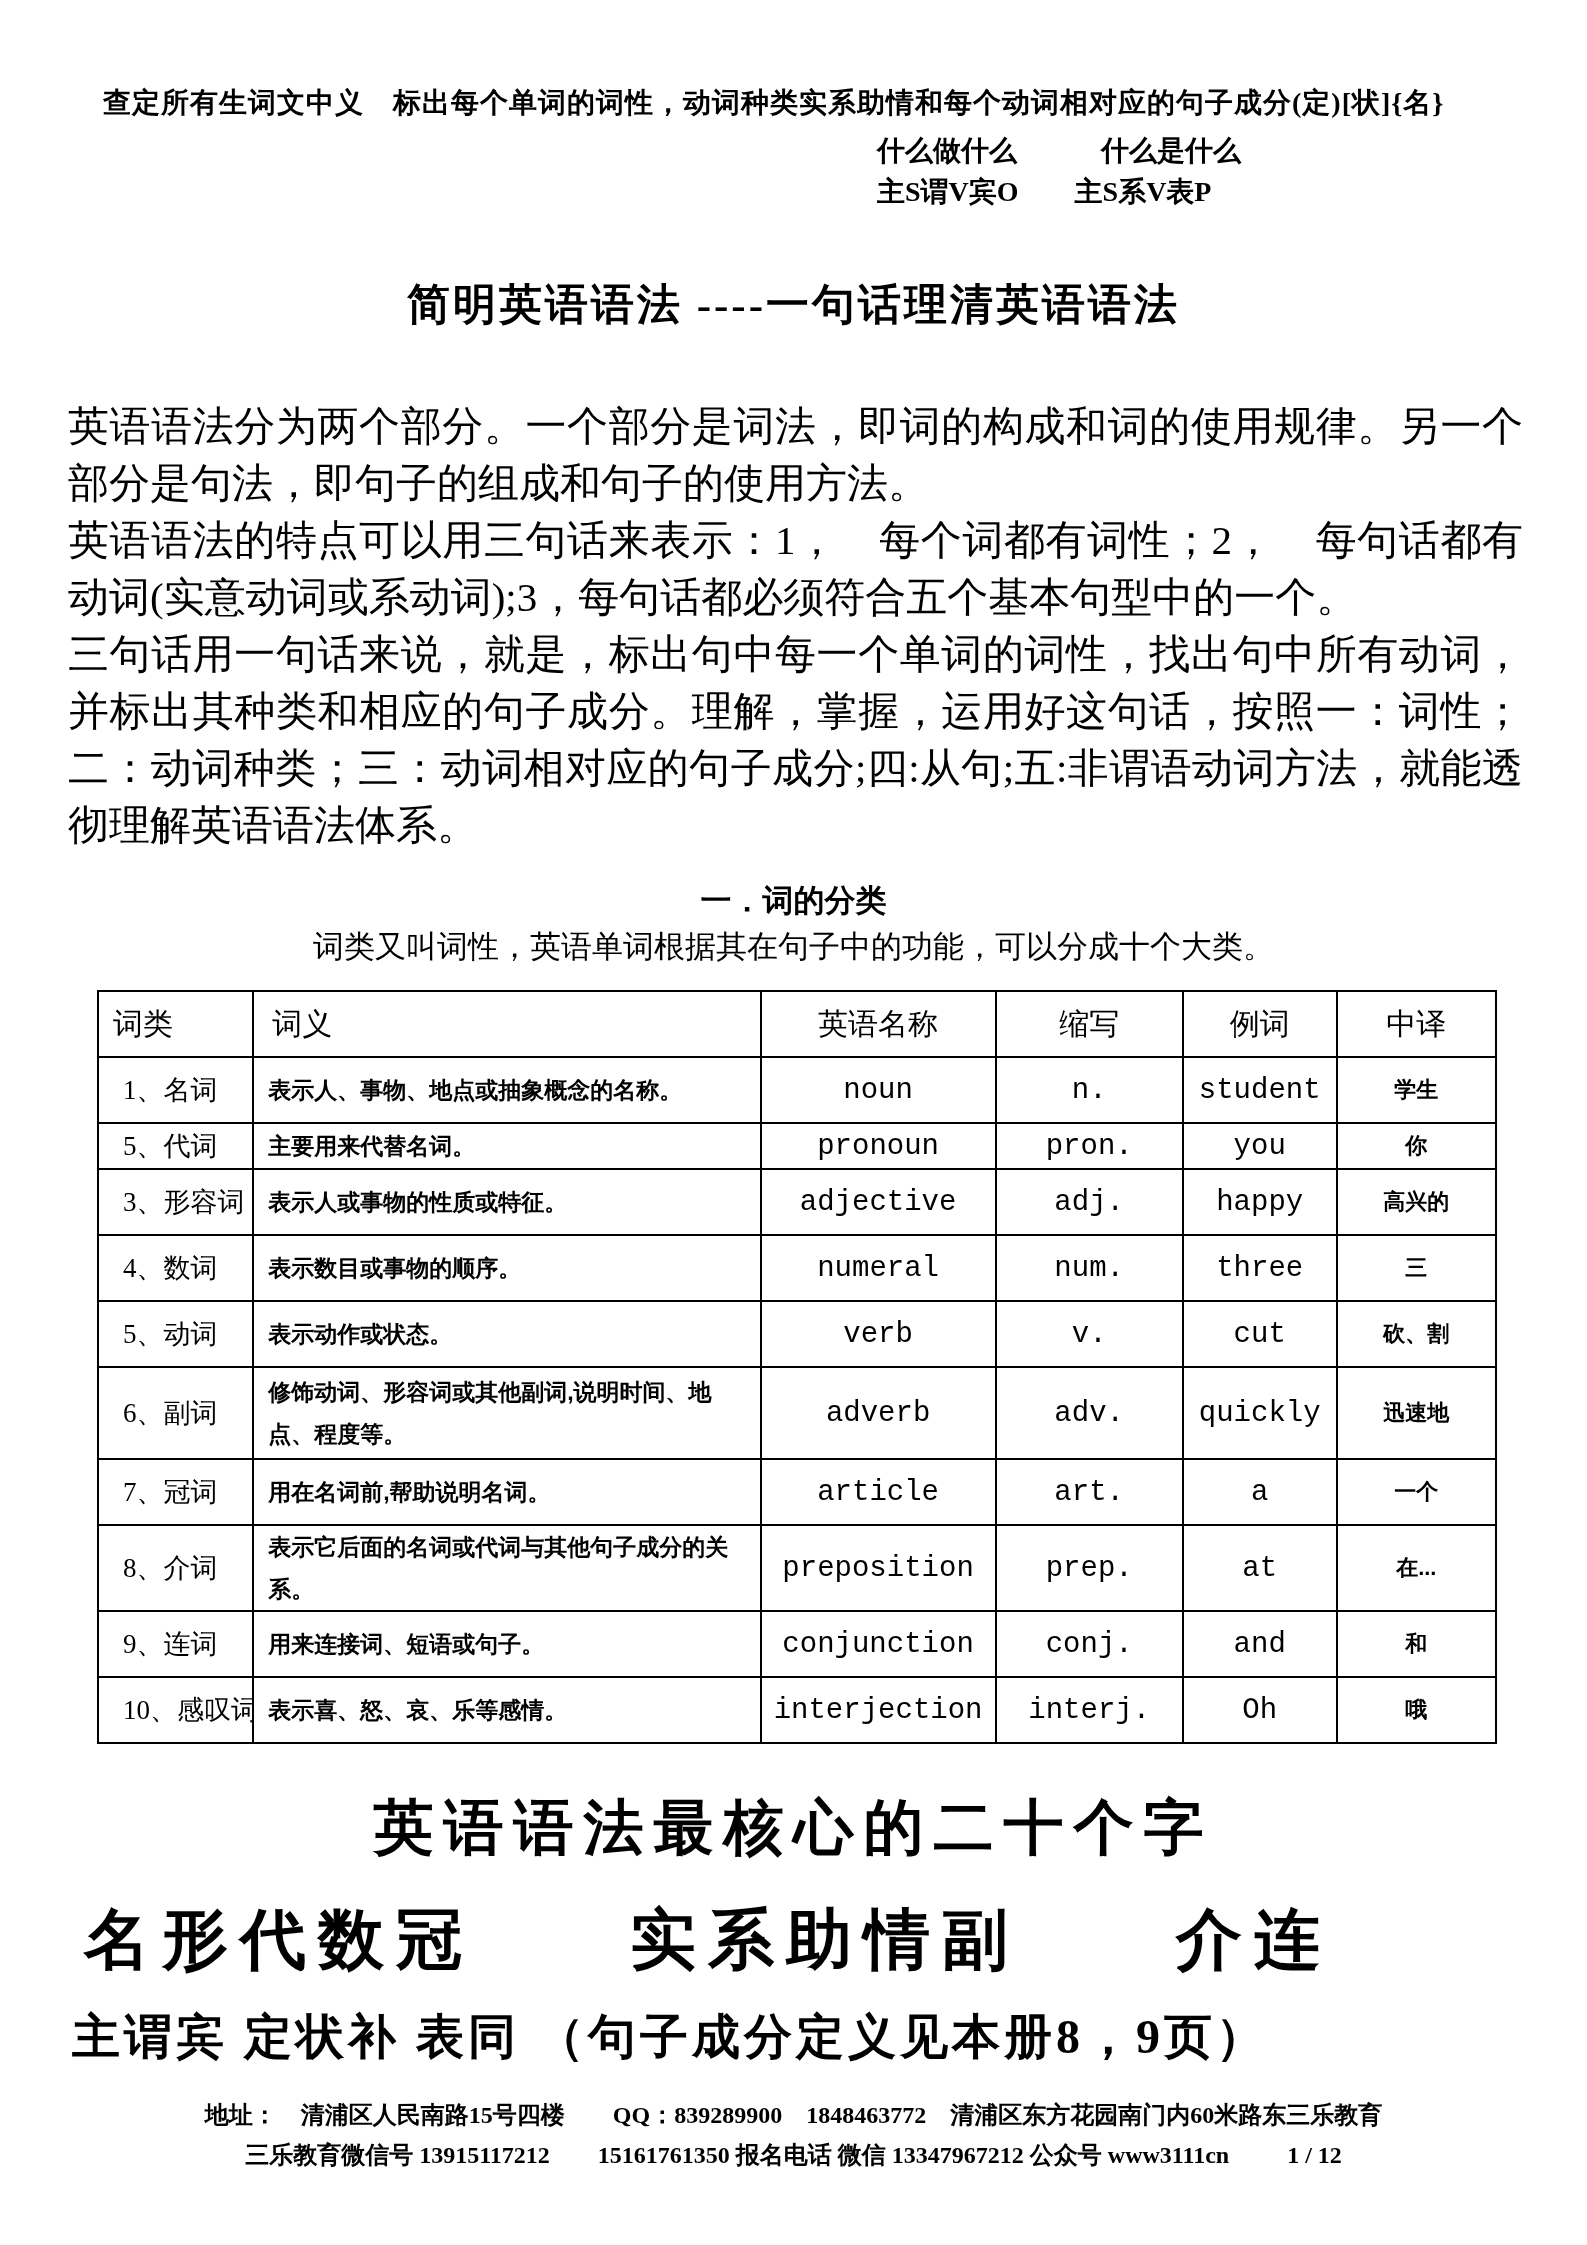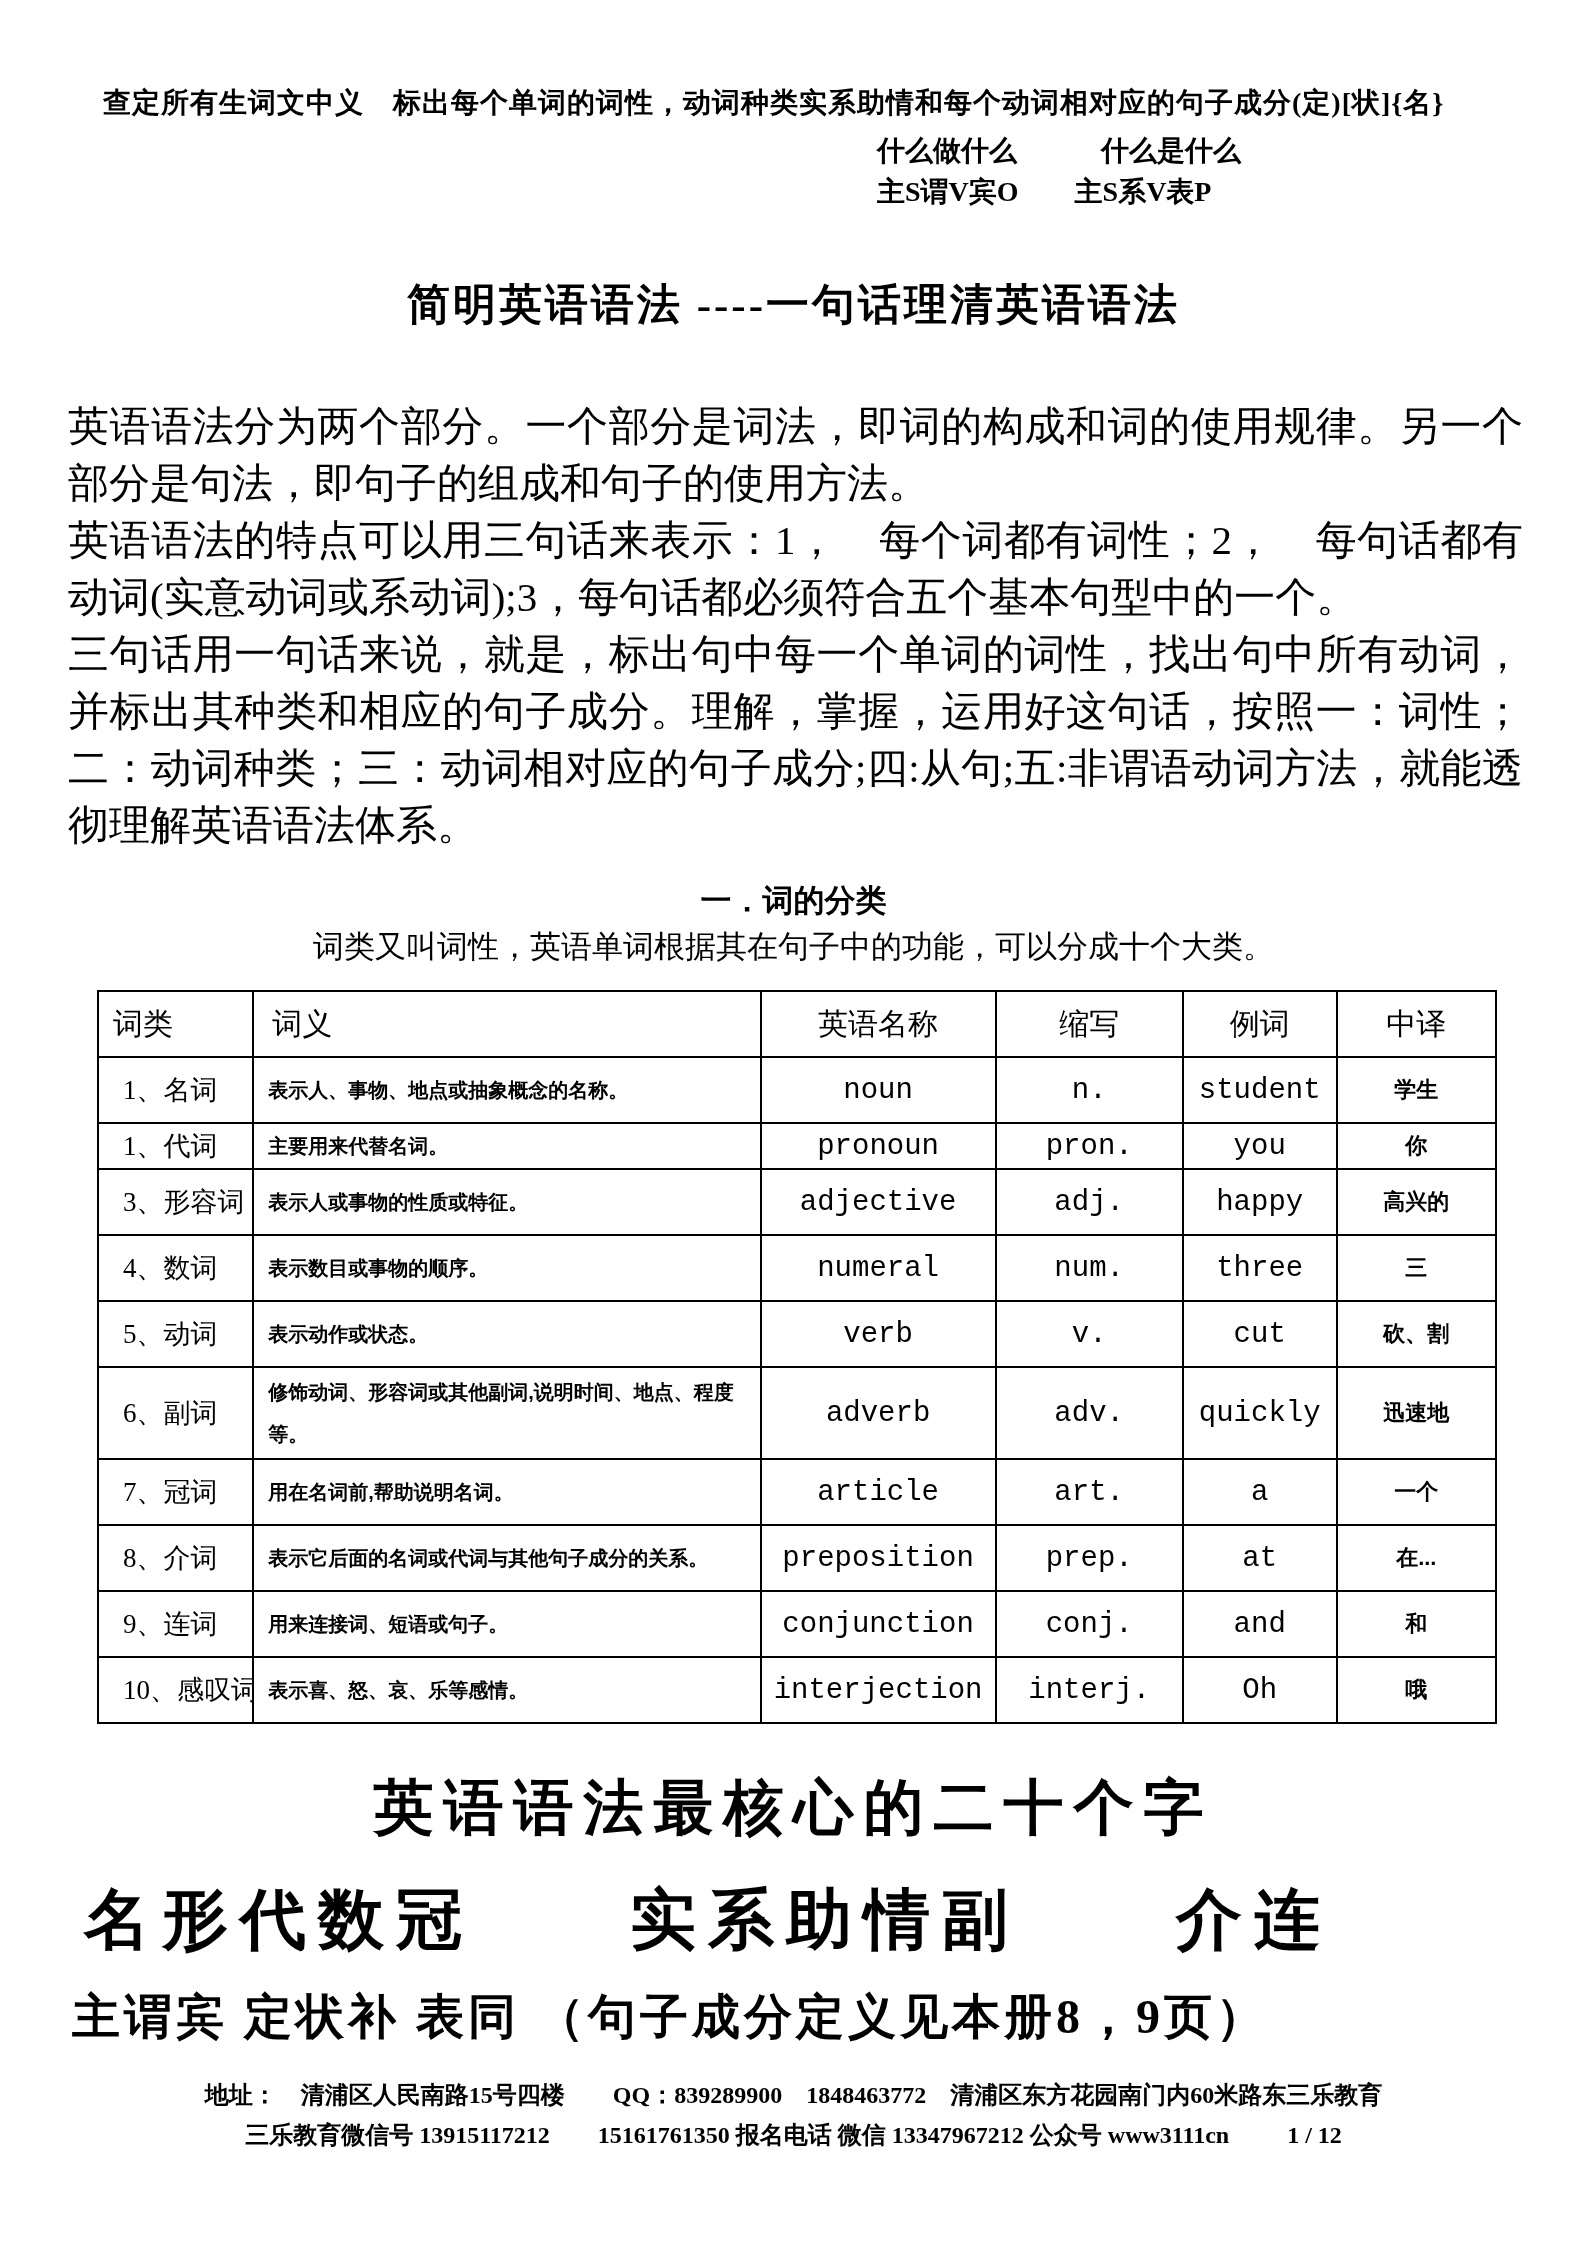--- a/index.html
+++ b/index.html
@@ -80,21 +80,21 @@
   table.pos tbody tr:nth-child(2) { height: 46px; }
   table.pos tbody tr:nth-child(6) { height: 92px; }
   th.c1, th.c2 { text-align: left; font-weight: normal; font-size: 30px; }
   th.c1 { padding-left: 14px; }
   th.c2 { padding-left: 18px; }
   th.c3, th.c4, th.c5, th.c6 { font-weight: normal; font-size: 30px; text-align: center; }
   td.c1 { font-size: 27px; padding-left: 24px; white-space: nowrap; }
   td.c2 {
     font-family: "Liberation Sans", "DejaVu Sans", sans-serif;
     font-weight: bold;
-    font-size: 20px;
+    font-size: 23px;
     padding-left: 14px;
     padding-right: 10px;
     line-height: 42px;
   }
   td.c3, td.c4, td.c5 {
     font-family: "Liberation Mono", "DejaVu Sans Mono", monospace;
     font-size: 29px;
     text-align: center;
   }
   td.c6 {
@@ -181,21 +181,21 @@
     <tbody>
       <tr>
         <td class="c1">1、名词</td>
         <td class="c2">表示人、事物、地点或抽象概念的名称。</td>
         <td class="c3">noun</td>
         <td class="c4">n.</td>
         <td class="c5">student</td>
         <td class="c6">学生</td>
       </tr>
       <tr>
-        <td class="c1">1、代词</td>
+        <td class="c1">5、代词</td>
         <td class="c2">主要用来代替名词。</td>
         <td class="c3">pronoun</td>
         <td class="c4">pron.</td>
         <td class="c5">you</td>
         <td class="c6">你</td>
       </tr>
       <tr>
         <td class="c1">3、形容词</td>
         <td class="c2">表示人或事物的性质或特征。</td>
         <td class="c3">adjective</td>

